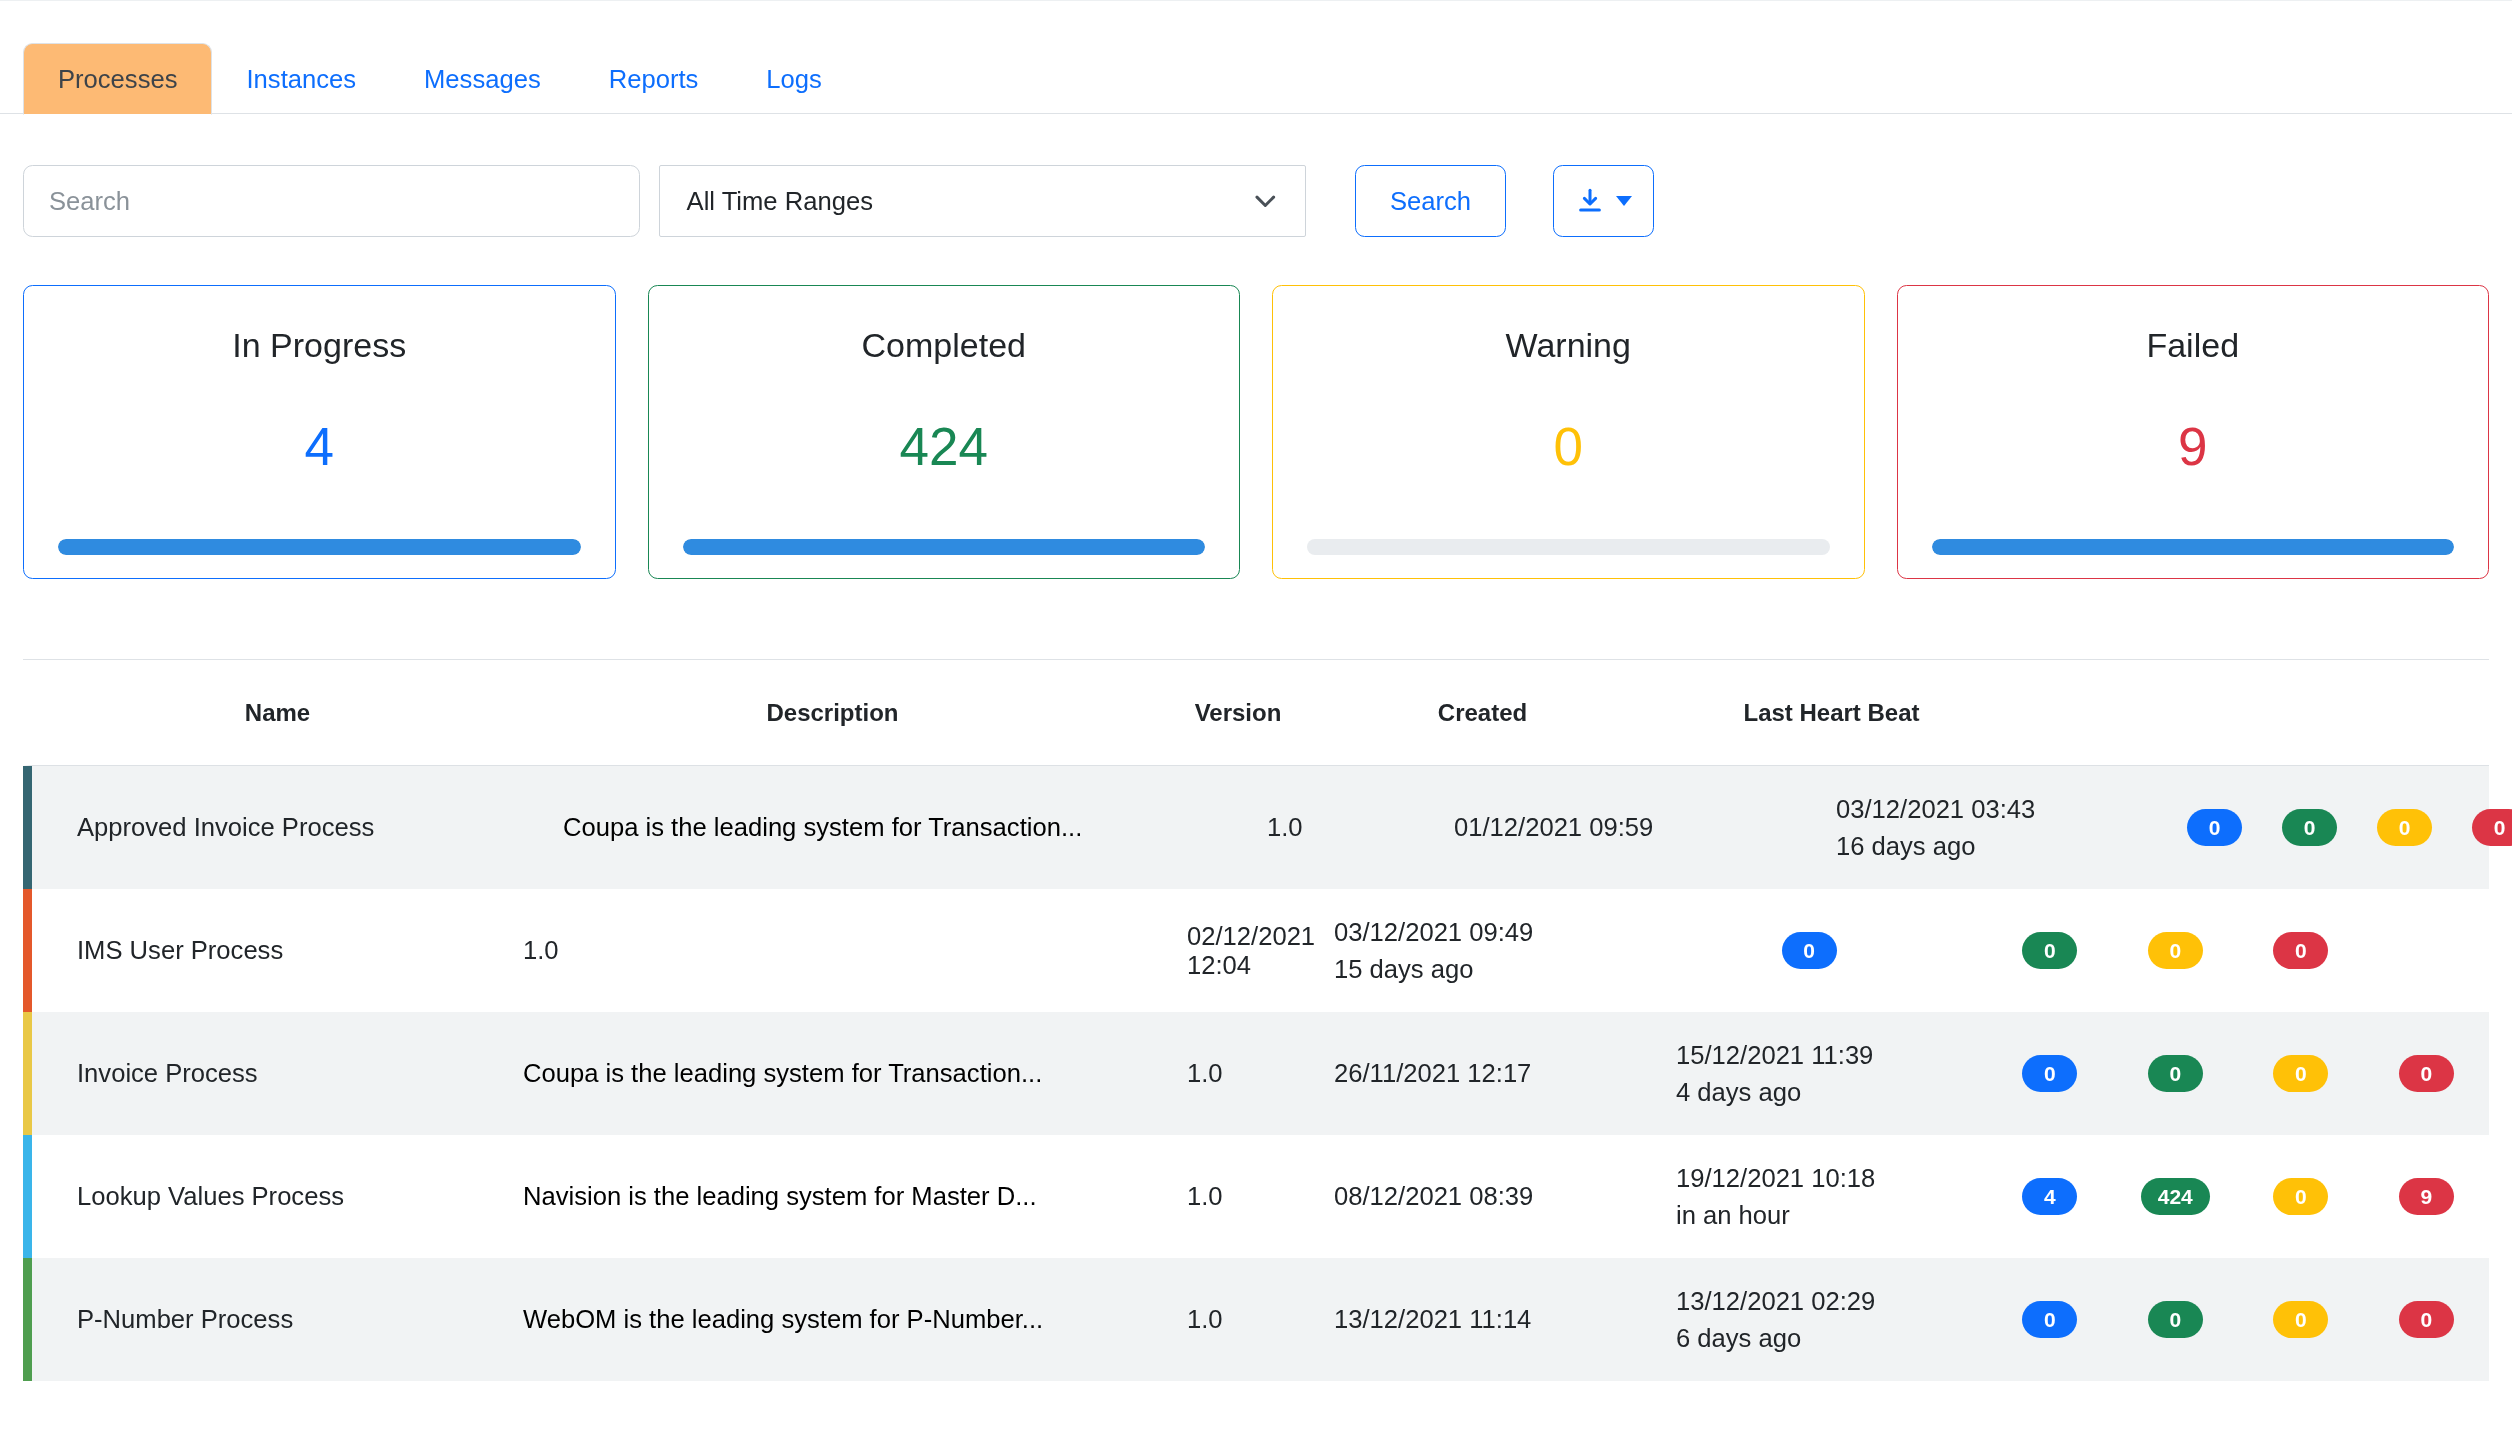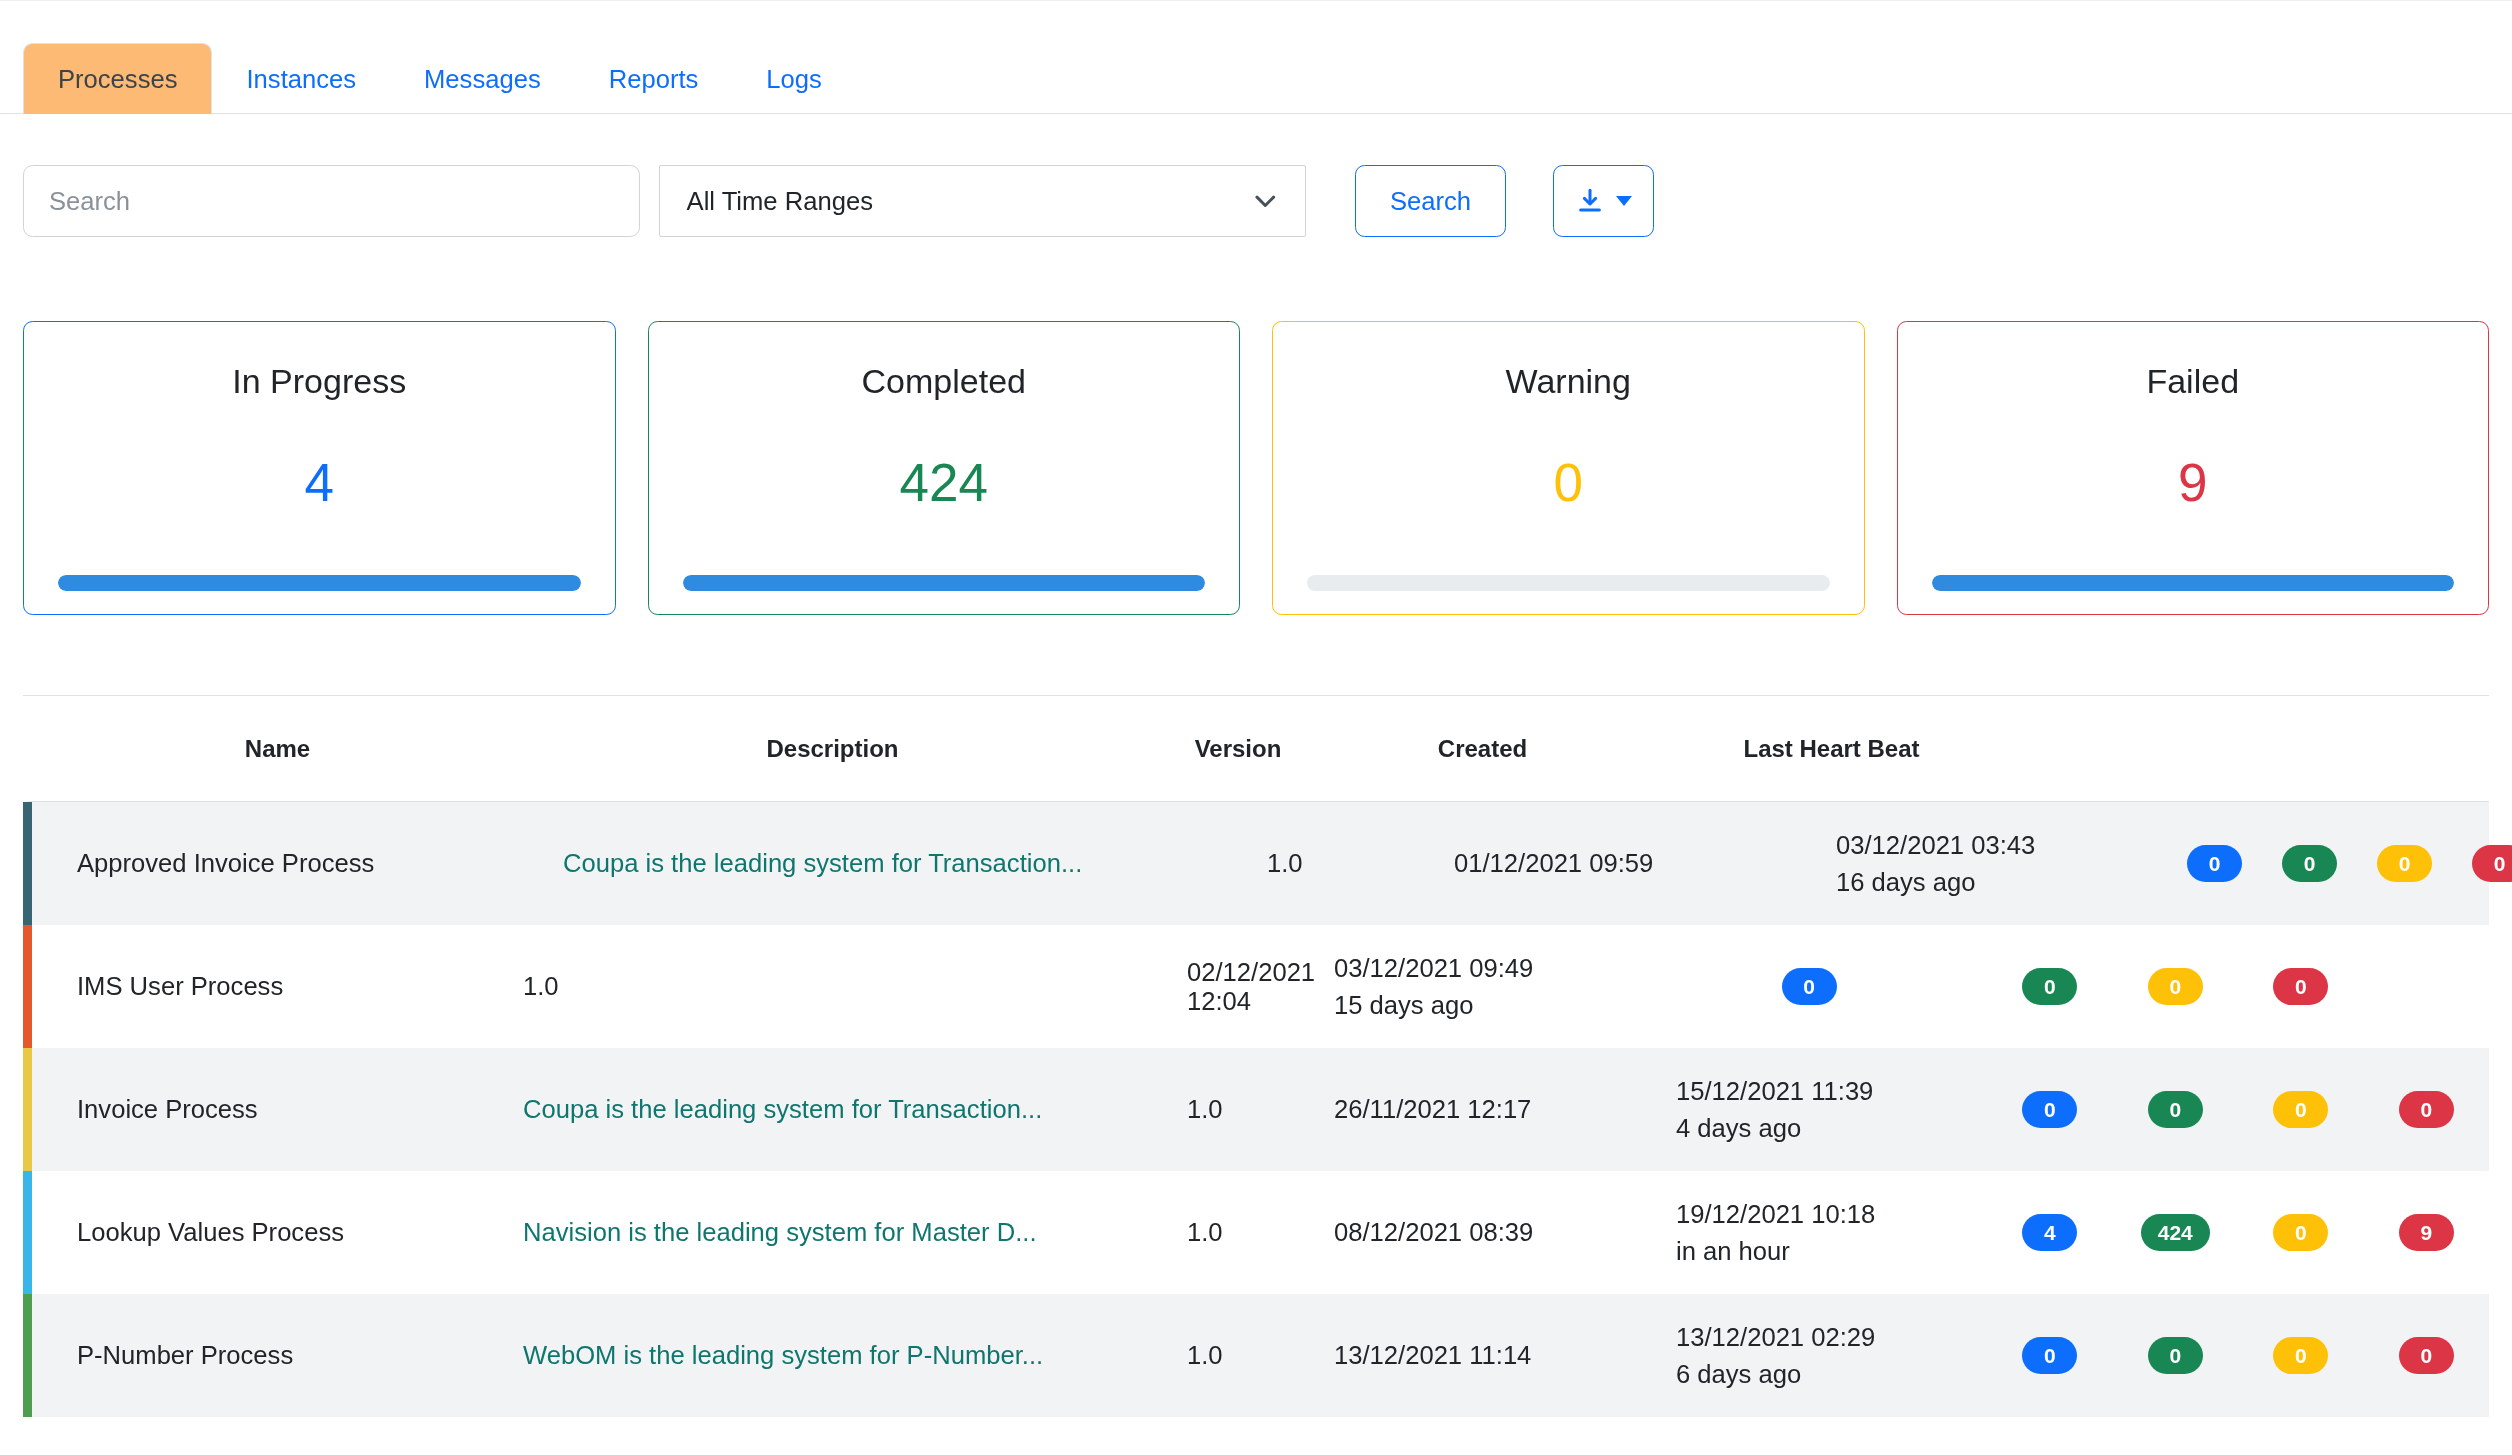--- a/index.html
+++ b/index.html
@@ -90,21 +90,21 @@
     border-left: 8.5px solid transparent;
     border-right: 8.5px solid transparent;
     border-top: 10.4px solid #0d6efd;
     display: inline-block;
   }
 
   
   .cards {
     display: flex;
     gap: 32px;
-    margin: 84px 23px 0 23px;
+    margin: 48px 23px 0 23px;
   }
   .card {
     flex: 1;
     height: 294px;
     border: 1.9px solid #ccc;
     border-radius: 9.5px;
     display: flex;
     flex-direction: column;
     align-items: center;
     background: #fff;
@@ -151,21 +151,21 @@
     text-align: center;
   }
   .thead .cell, .trow .cell { padding-left: 45px; }
   .trow {
     min-height: 123px;
     font-size: 25.6px;
     border-left: 9.5px solid transparent;
   }
   .trow.striped { background: #f1f3f4; }
   .cell.desc {
-    color: #0f766e;
+    color: #000000;
     white-space: nowrap;
     overflow: hidden;
   }
   .cell.hb { line-height: 1.45; }
   .badge-cell {
     display: flex;
     justify-content: center;
     padding-left: 0 !important;
   }
   .badge {

